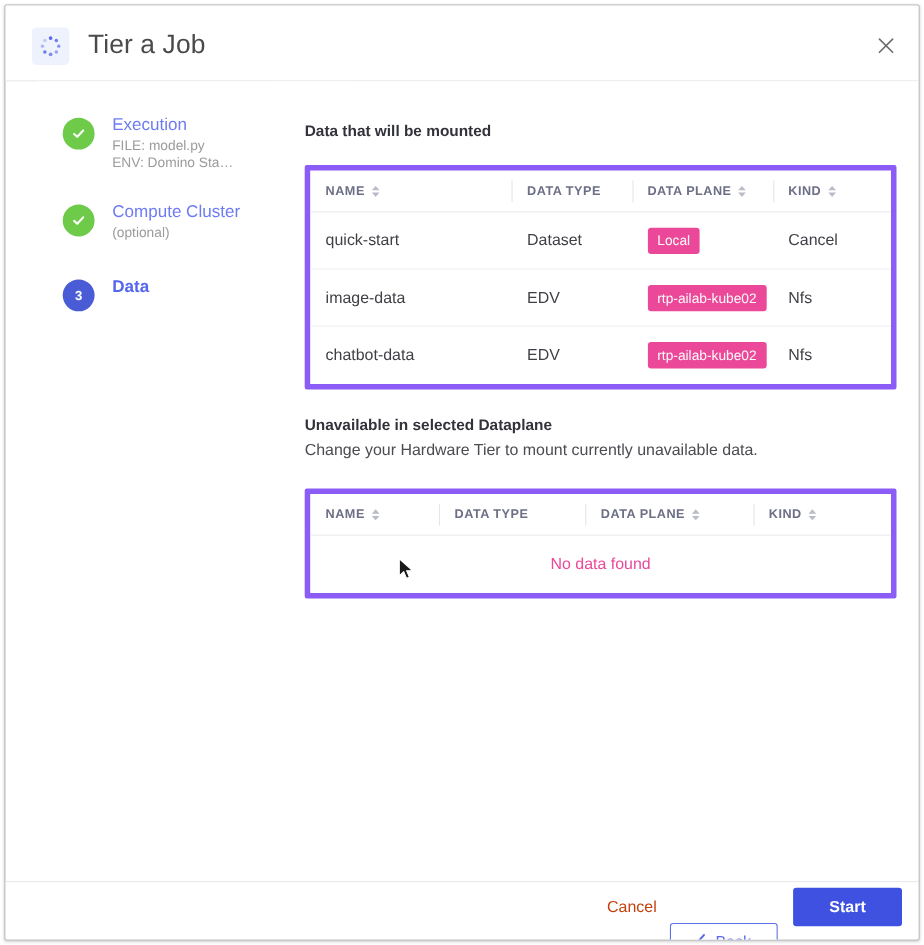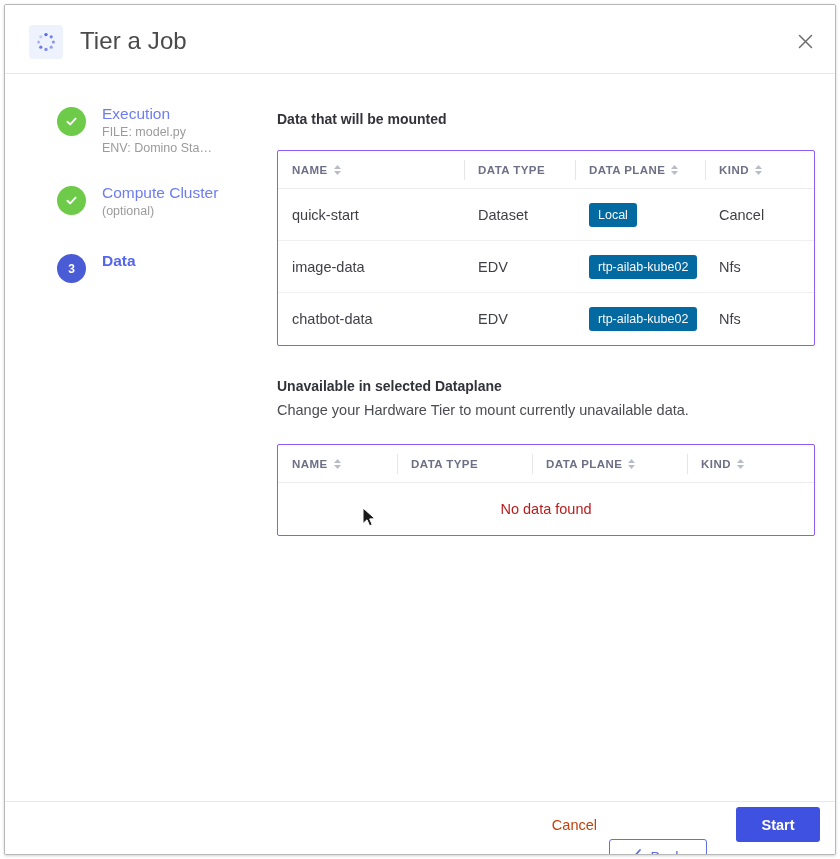--- a/index.html
+++ b/index.html
@@ -97,21 +97,21 @@
   .section-sub {
     position: absolute; left: 28px;
     font-size: 14.5px; color: #4b4b52;
     white-space: nowrap;
   }
 
   
   .table {
     position: absolute; left: 28px;
     width: 538px;
-    border: 1px solid #8b5cf6;
+    border: 5px solid #8b5cf6;
     border-radius: 2px;
     background: #fff;
   }
   .thead {
     display: flex; height: 38px; align-items: center;
     border-bottom: 1px solid #ececf0;
   }
   .th {
     display: flex; align-items: center; gap: 5px;
     font-size: 11.5px; font-weight: 700; letter-spacing: .45px;
@@ -129,28 +129,28 @@
   }
   .row:last-child { border-bottom: none; }
   .td {
     font-size: 14.5px; color: #3f3f46;
     padding-left: 14px; height: 52px;
     display: flex; align-items: center;
     white-space: nowrap;
   }
   .badge {
     display: inline-flex; align-items: center; justify-content: center;
-    background: #0369a1; color: #fafafa;
+    background: #ec4899; color: #fafafa;
     border-radius: 3px;
     font-size: 12.5px; height: 23px; padding: 12px 9px;
     white-space: nowrap;
   }
   .empty-row {
     height: 52px; display: flex; align-items: center; justify-content: center;
-    font-size: 14.5px; color: #b91c1c;
+    font-size: 14.5px; color: #ec4899;
   }
 
   
   #footer {
     position: absolute; left: 0; top: 796px;
     width: 830px; height: 53px;
     border-top: 1px solid #e8e8ec;
     background: #fff;
   }
   #cancel-btn {
@@ -162,21 +162,21 @@
     width: 98px; height: 35px;
     border: 1px solid #6070e8; border-radius: 3px;
     background: #fff; color: #5b6ae8;
     font-size: 14.5px; font-family: inherit;
     display: flex; align-items: center; justify-content: center; gap: 7px;
     cursor: pointer;
     margin-top: 32px;
   }
   #start-btn {
     position: absolute; right: 15px; top: 5px;
-    width: 84px; height: 35px;
+    width: 99px; height: 35px;
     border: none; border-radius: 3px;
     background: #3f51e0; color: #fff;
     font-size: 14.5px; font-weight: 700; font-family: inherit;
     display: flex; align-items: center; justify-content: center;
     cursor: pointer;
   }
 
   
   #cursor { position: absolute; left: 357px; top: 502px; }
 </style>

